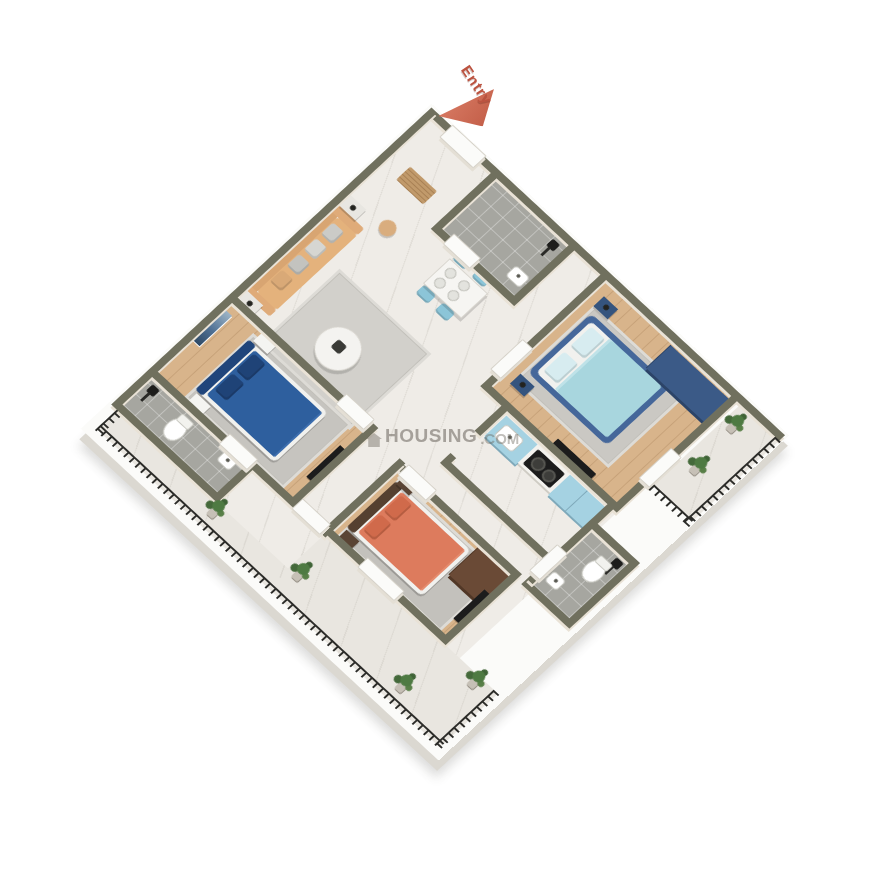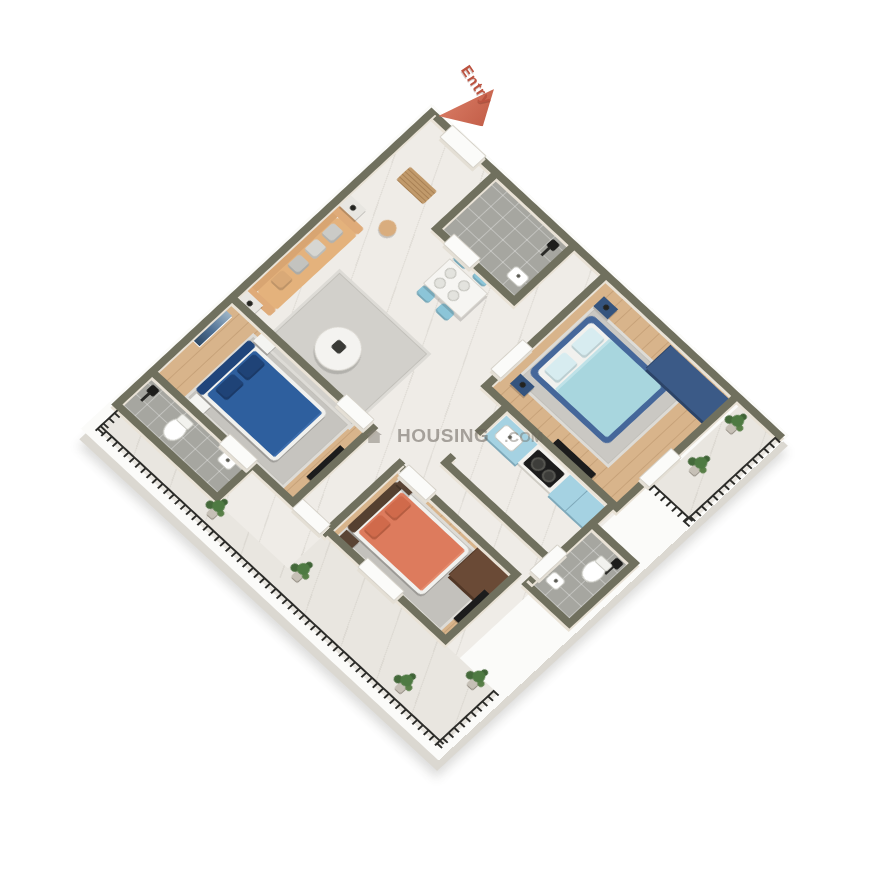--- a/index.html
+++ b/index.html
@@ -39,21 +39,21 @@
   .chair{background:#8cc5d8;border-radius:4px;box-shadow:inset 0 -2px 0 rgba(0,0,0,.15);}
   .plate{width:10px;height:10px;border-radius:50%;background:#e3e3de;border:1px solid #b9b9b2;}
   .cab{background:#a5d2e2;box-shadow:1px 2px 0 #7fa9ba;}
   
   #entry-group{position:absolute;left:432px;top:58px;width:120px;height:90px;}
   #entry-arrow{position:absolute;left:6px;top:34px;width:58px;height:36px;
      background:linear-gradient(135deg,#db7f68,#c05a44);
      clip-path:polygon(0 58%,100% 0,74% 100%);transform:rotate(-6deg);}
   #entry-text{position:absolute;left:40px;top:4px;color:#bc5340;font-weight:bold;font-size:15px;
      letter-spacing:1px;transform:rotate(56deg);transform-origin:left top;text-shadow:1px 1px 0 rgba(90,30,20,.25);}
-  #watermark{position:absolute;left:366px;top:425px;display:flex;align-items:center;gap:15px;}
+  #watermark{position:absolute;left:366px;top:425px;display:flex;align-items:flex-end;gap:3px;}
   #wm-icon{width:16px;height:14px;background:#7d7870;opacity:.5;
      clip-path:polygon(50% 0,100% 42%,86% 42%,86% 100%,14% 100%,14% 42%,0 42%);}
   #wm-main{font-size:19px;font-weight:bold;letter-spacing:.5px;color:rgba(104,99,91,.55);}
   #wm-suffix{font-size:15px;font-weight:bold;color:rgba(104,99,91,.42);}
 </style>
 </head>
 <body>
 
 <div id="stage">
 

